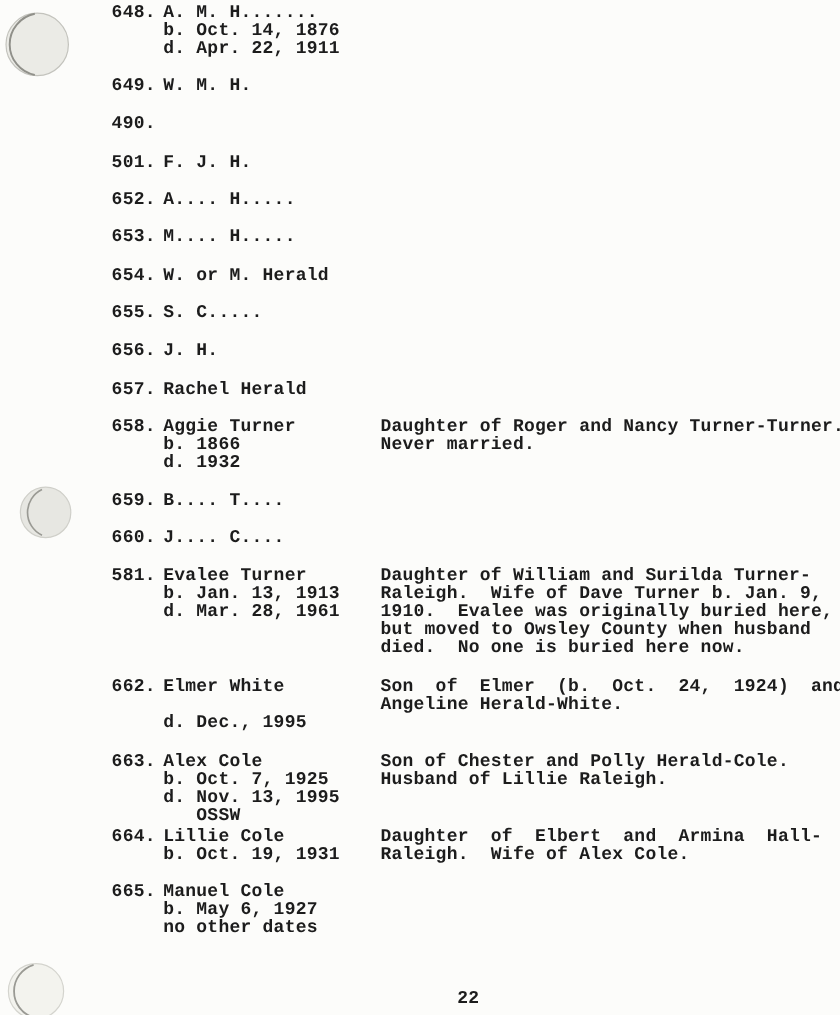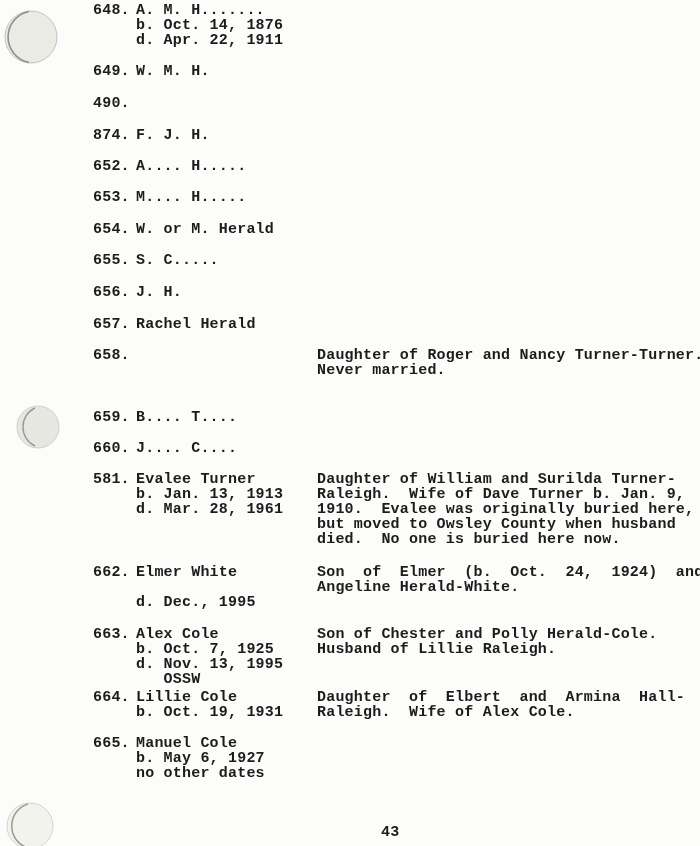--- a/index.html
+++ b/index.html
@@ -60,21 +60,21 @@
     <div class="left">W. M. H.</div>
     <div class="desc"></div>
   </div>
 
   <div class="entry" style="top:96px">
     <span class="num">490.</span>
     <div class="desc"></div>
   </div>
 
   <div class="entry" style="top:128px">
-    <span class="num">874.</span>
+    <span class="num">501.</span>
     <div class="left">F. J. H.</div>
     <div class="desc"></div>
   </div>
 
   <div class="entry" style="top:159px">
     <span class="num">652.</span>
     <div class="left">A.... H.....</div>
     <div class="desc"></div>
   </div>
 
@@ -103,20 +103,23 @@
   </div>
 
   <div class="entry" style="top:317px">
     <span class="num">657.</span>
     <div class="left">Rachel Herald</div>
     <div class="desc"></div>
   </div>
 
   <div class="entry" style="top:348px">
     <span class="num">658.</span>
+    <div class="left">Aggie Turner
+b. 1866
+d. 1932</div>
     <div class="desc">Daughter of Roger and Nancy Turner-Turner.
 Never married.</div>
   </div>
 
   <div class="entry" style="top:410px">
     <span class="num">659.</span>
     <div class="left">B.... T....</div>
     <div class="desc"></div>
   </div>
 
@@ -166,15 +169,15 @@
   </div>
 
   <div class="entry" style="top:736px">
     <span class="num">665.</span>
     <div class="left">Manuel Cole
 b. May 6, 1927
 no other dates</div>
     <div class="desc"></div>
   </div>
 
-  <div class="pageno">43</div>
+  <div class="pageno">22</div>
 
 </div>
 
 </body></html>

